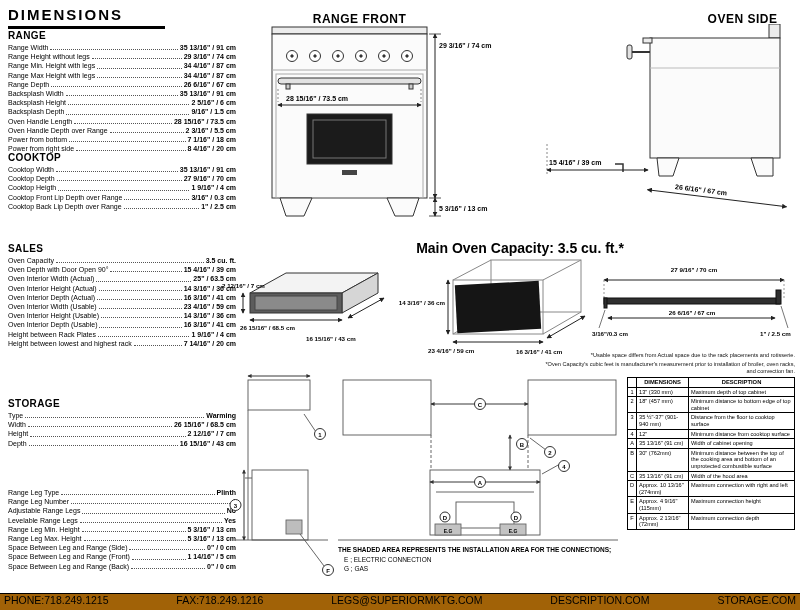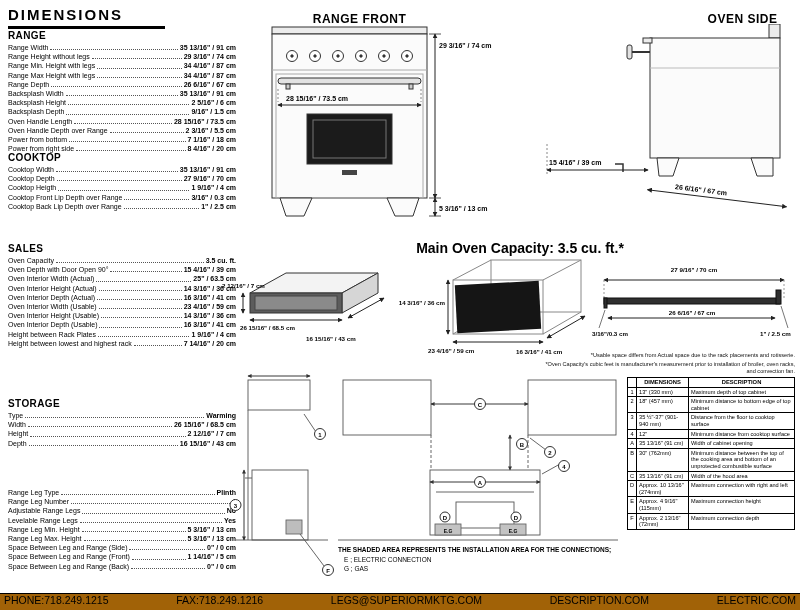--- a/index.html
+++ b/index.html
@@ -594,14 +594,14 @@
         <td>Maximum connection depth</td>
       </tr>
     </tbody>
 </table>
 
 <div class="abs footer">
   <span>PHONE:718.249.1215</span>
   <span>FAX:718.249.1216</span>
   <span>LEGS@SUPERIORMKTG.COM</span>
   <span>DESCRIPTION.COM</span>
-  <span>ELECTRIC.COM</span>
+  <span>STORAGE.COM</span>
 </div>
 
 </body></html>

